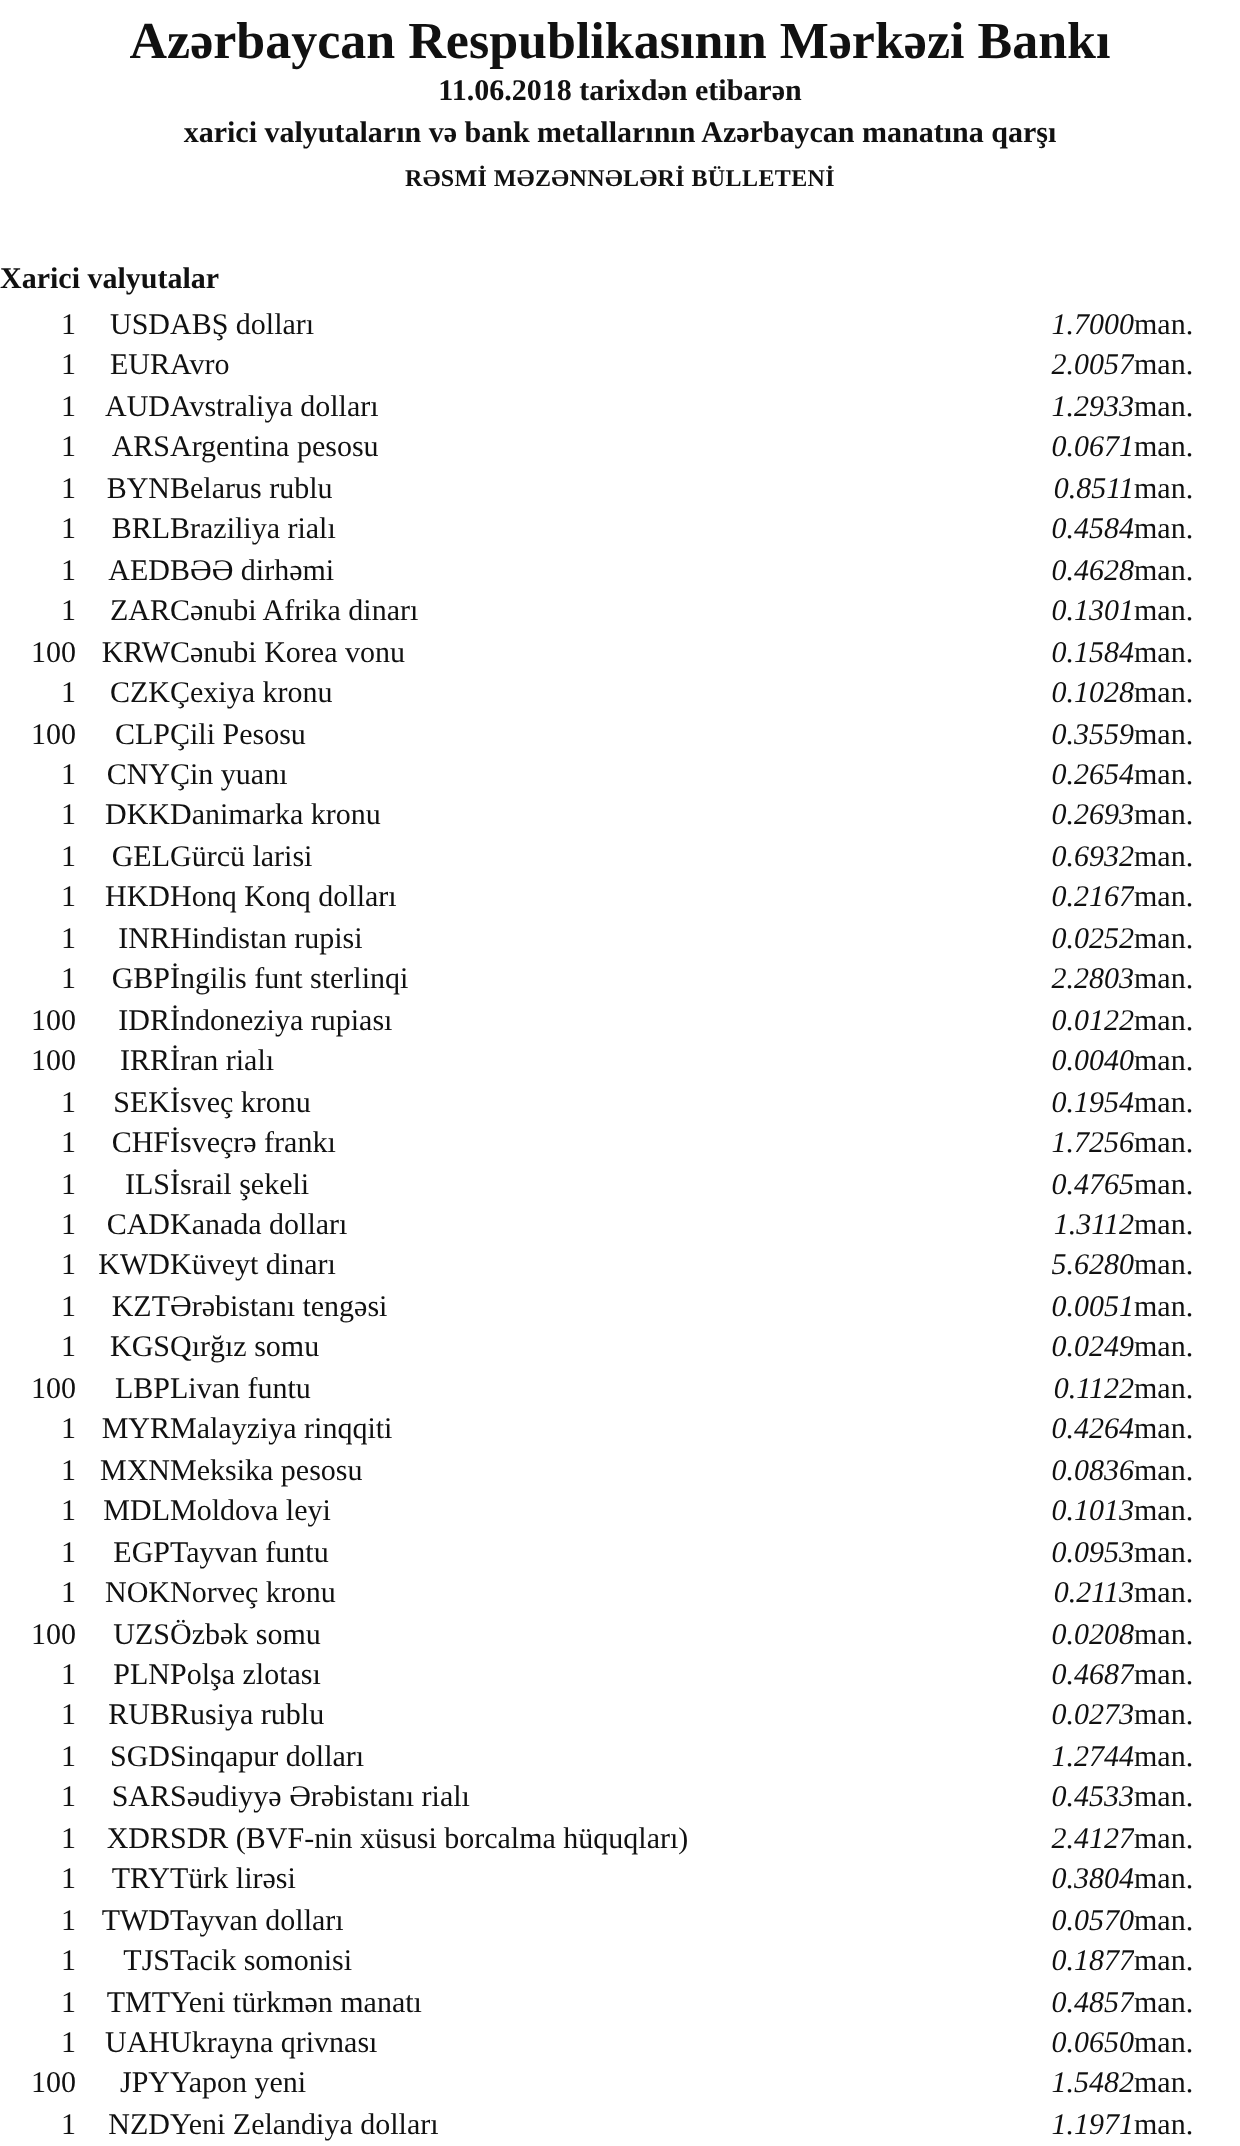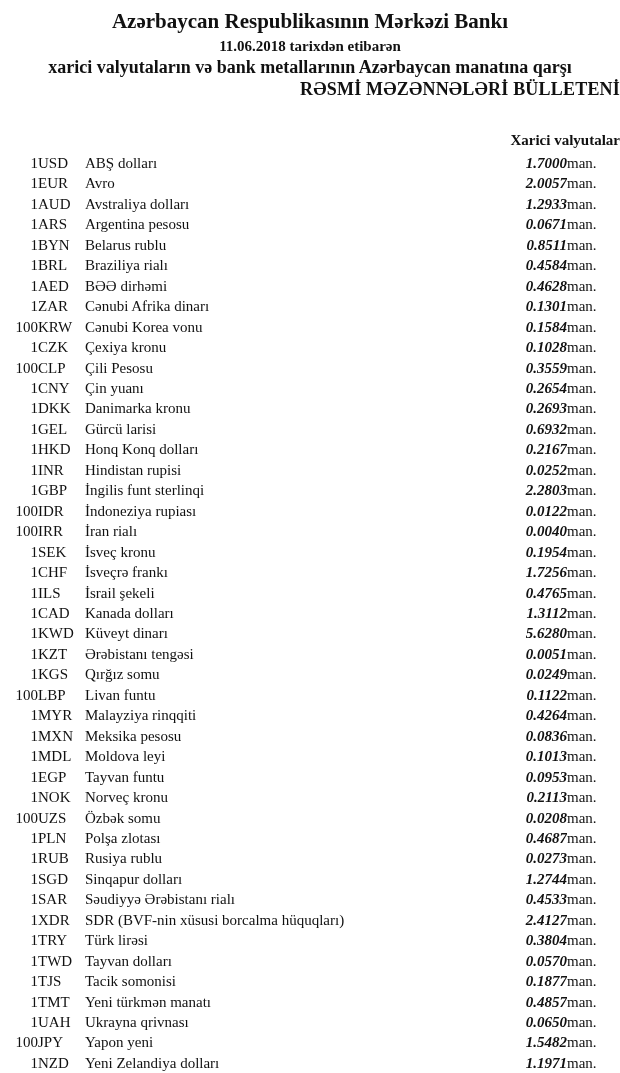--- a/index.html
+++ b/index.html
@@ -9,69 +9,68 @@
     height: 1073px;
     background: #ffffff;
     color: #111111;
     font-family: "Liberation Serif", "DejaVu Serif", serif;
     overflow: hidden;
     box-sizing: border-box;
     padding-top: 8px;
   }
   .header { text-align: center; }
   .bank-name {
-    font-size: 21px;
+    font-size: 26px;
     font-weight: 700;
     line-height: 26px;
     margin: 0 0 2px 0;
   }
   .date-line {
     font-size: 15px;
     font-weight: 700;
     line-height: 21px;
     margin: 0;
   }
   .subtitle {
-    font-size: 18px;
+    font-size: 15px;
     font-weight: 700;
     line-height: 21px;
     margin: 0;
   }
   .bulletin-title {
-    font-size: 18px;
+    font-size: 12px;
     font-weight: 700;
     line-height: 22px;
     margin: 0;
     letter-spacing: 0.2px;
-    text-align: right;
   }
   .section-title {
-    text-align: right;
+    text-align: left;
     font-size: 15px;
     font-weight: 700;
     line-height: 18px;
     margin: 31px 0 4px 0;
   }
   table.rates {
     width: 100%;
     border-collapse: collapse;
     table-layout: fixed;
   }
   table.rates td {
     padding: 0;
     font-size: 15px;
     line-height: 20.45px;
     height: 20.45px;
     white-space: nowrap;
     overflow: hidden;
   }
   td.qty  { width: 38px;  text-align: right; }
-  td.code { width: 47px;  text-align: left; }
+  td.code { width: 47px;  text-align: right; }
   td.name { text-align: left; padding-left: 12px; }
-  td.rate { width: 78px;  text-align: right; font-weight: 700; font-style: italic; }
+  td.rate { width: 78px;  text-align: right; font-weight: 400; font-style: italic; }
   td.unit { width: 53px;  text-align: left; padding-left: 14px; padding-right: 16px; box-sizing: border-box; }
 </style>
 </head>
 <body>
 
 <div class="page">
 
   <div class="header">
     <div class="bank-name">Azərbaycan Respublikasının Mərkəzi Bankı</div>
     <div class="date-line">11.06.2018 tarixdən etibarən</div>

